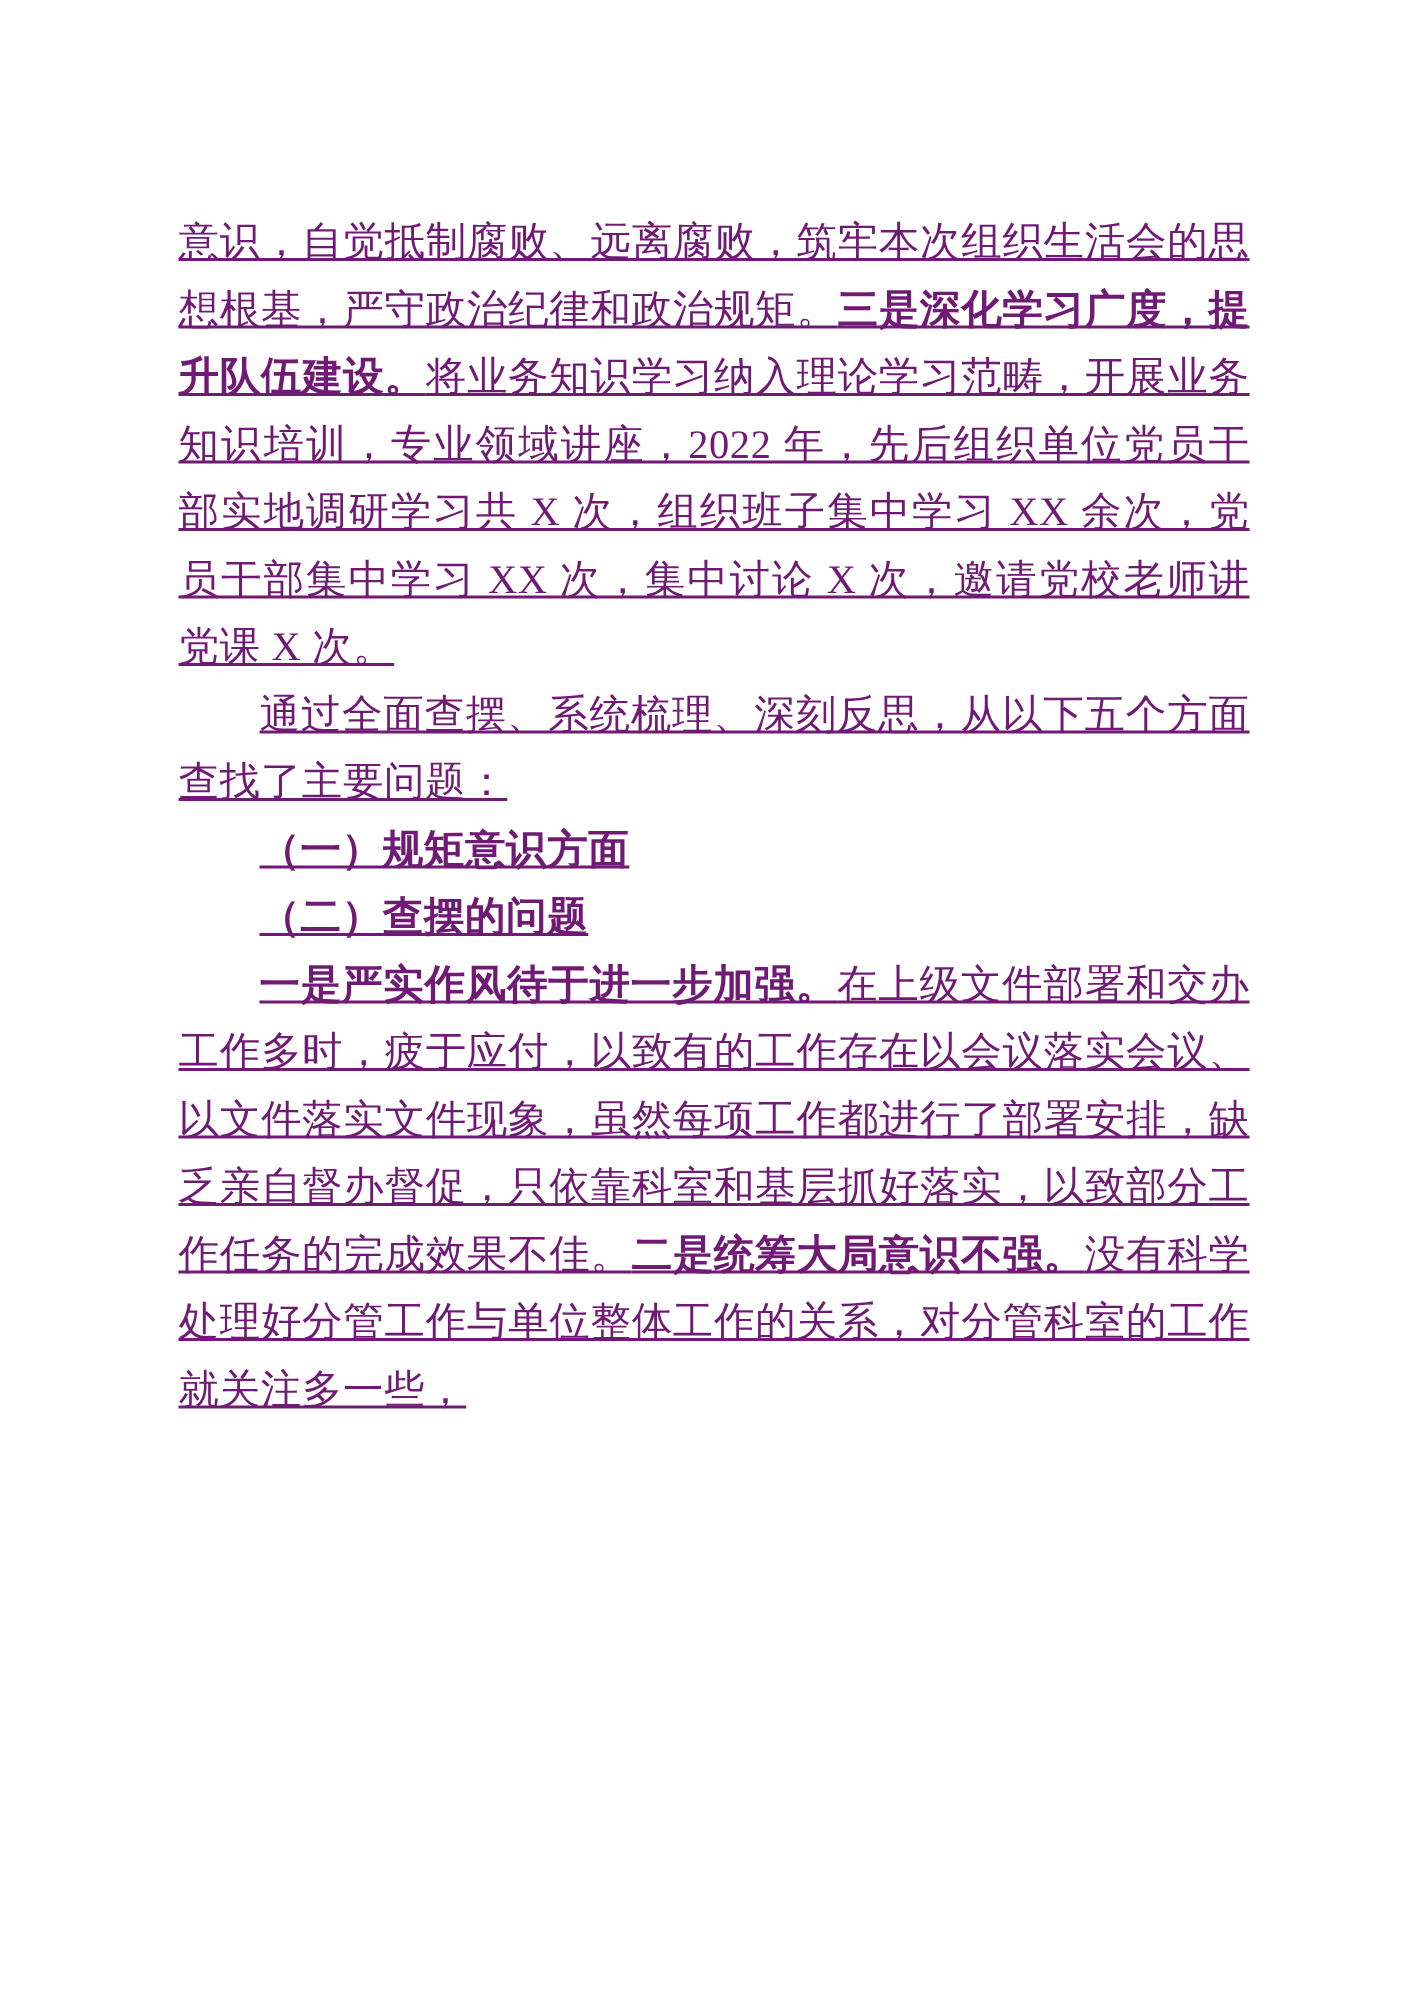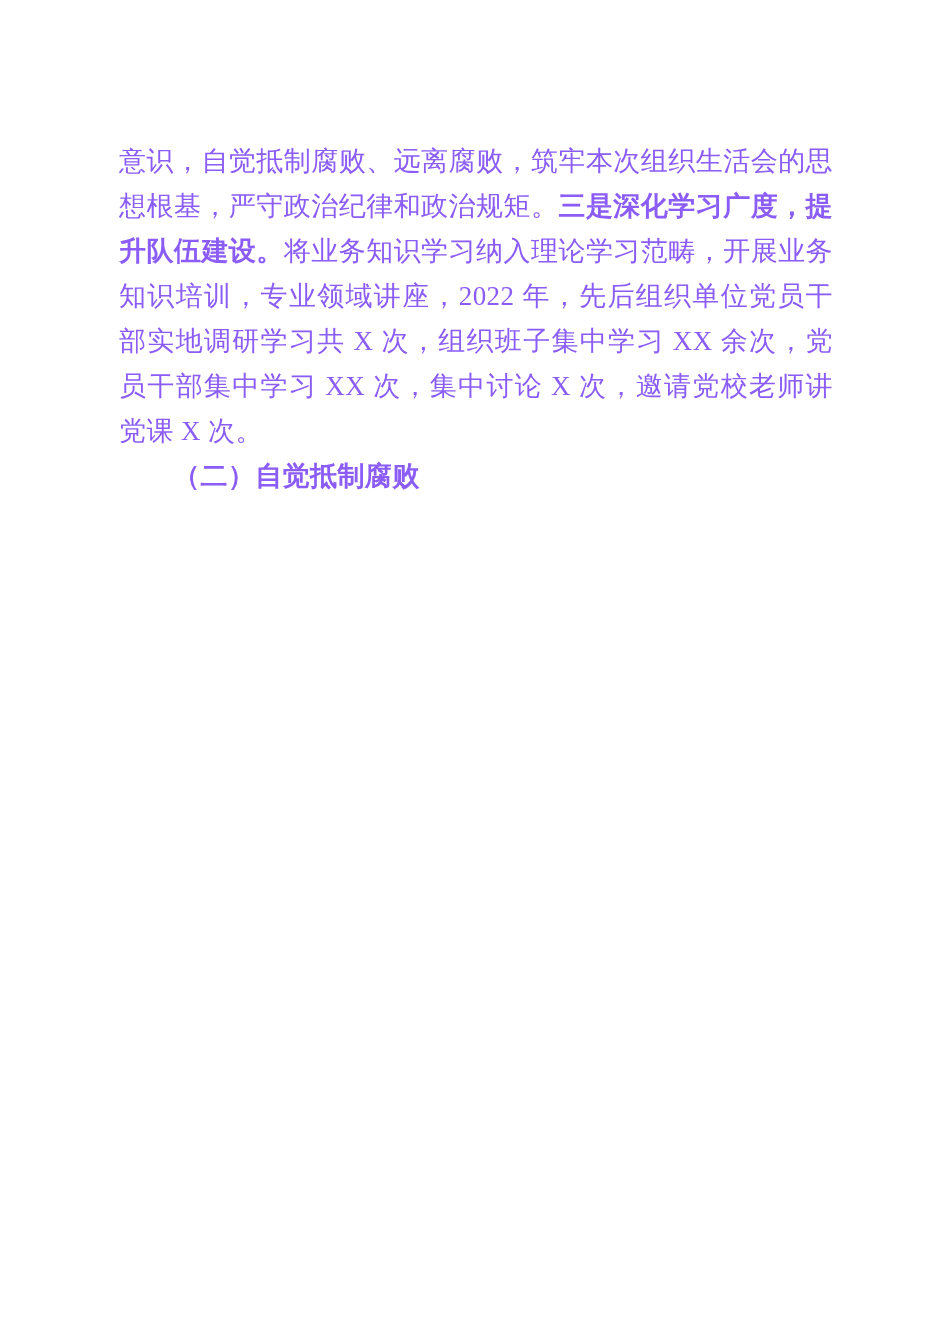--- a/index.html
+++ b/index.html
@@ -18,24 +18,25 @@
   }
   .content {
     position: absolute;
     left: 119px;
     top: 139px;
     width: 714px;
     font-family: "Liberation Serif", "DejaVu Serif", serif;
     font-size: 27px;
     line-height: 45px;
     letter-spacing: 0.4px;
-    color: #8b5cf6;
+    color: #701a75;
     text-align: justify;
     text-justify: inter-character;
     word-break: break-all;
+    text-decoration: underline;
   }
   .para {
     margin: 0;
     padding: 0;
     text-indent: 2em;
   }
   .no-indent {
     text-indent: 0;
   }
   .b {
@@ -49,20 +50,23 @@
 </style>
 </head>
 <body>
 
 <div class="page">
   <div class="content">
 
     <p class="para no-indent"><span>意识，自觉抵制腐败、远离腐败，筑牢本次组织生活会的思想根基，严守政治纪律和政治规矩。</span><span class="b">三是深化学习广度，提升队伍建设。</span><span>将业务知识学习纳入理论学习范畴，开展业务知识培训，专业领域讲座，2022 年，先后组织单位党员干部实地调研学习共 X 次，组织班子集中学习 XX 余次，党员干部集中学习 XX 次，集中讨论 X 次，邀请党校老师讲党课 X 次。</span></p>
 
 
+    <p class="para"><span>通过全面查摆、系统梳理、深刻反思，从以下五个方面查找了主要问题：</span></p>
+
+    <p class="para b"><span>（一）规矩意识方面</span></p>
 
 
+    <p class="para b"><span>（二）查摆的问题</span></p>
 
-    <p class="para b"><span>（二）自觉抵制腐败</span></p>
-
+    <p class="para"><span class="b">一是严实作风待于进一步加强。</span><span>在上级文件部署和交办工作多时，疲于应付，以致有的工作存在以会议落实会议、以文件落实文件现象，虽然每项工作都进行了部署安排，缺乏亲自督办督促，只依靠科室和基层抓好落实，以致部分工作任务的完成效果不佳。</span><span class="b">二是统筹大局意识不强。</span><span>没有科学处理好分管工作与单位整体工作的关系，对分管科室的工作就关注多一些，</span></p>
 
   </div>
 </div>
 
 </body></html>

